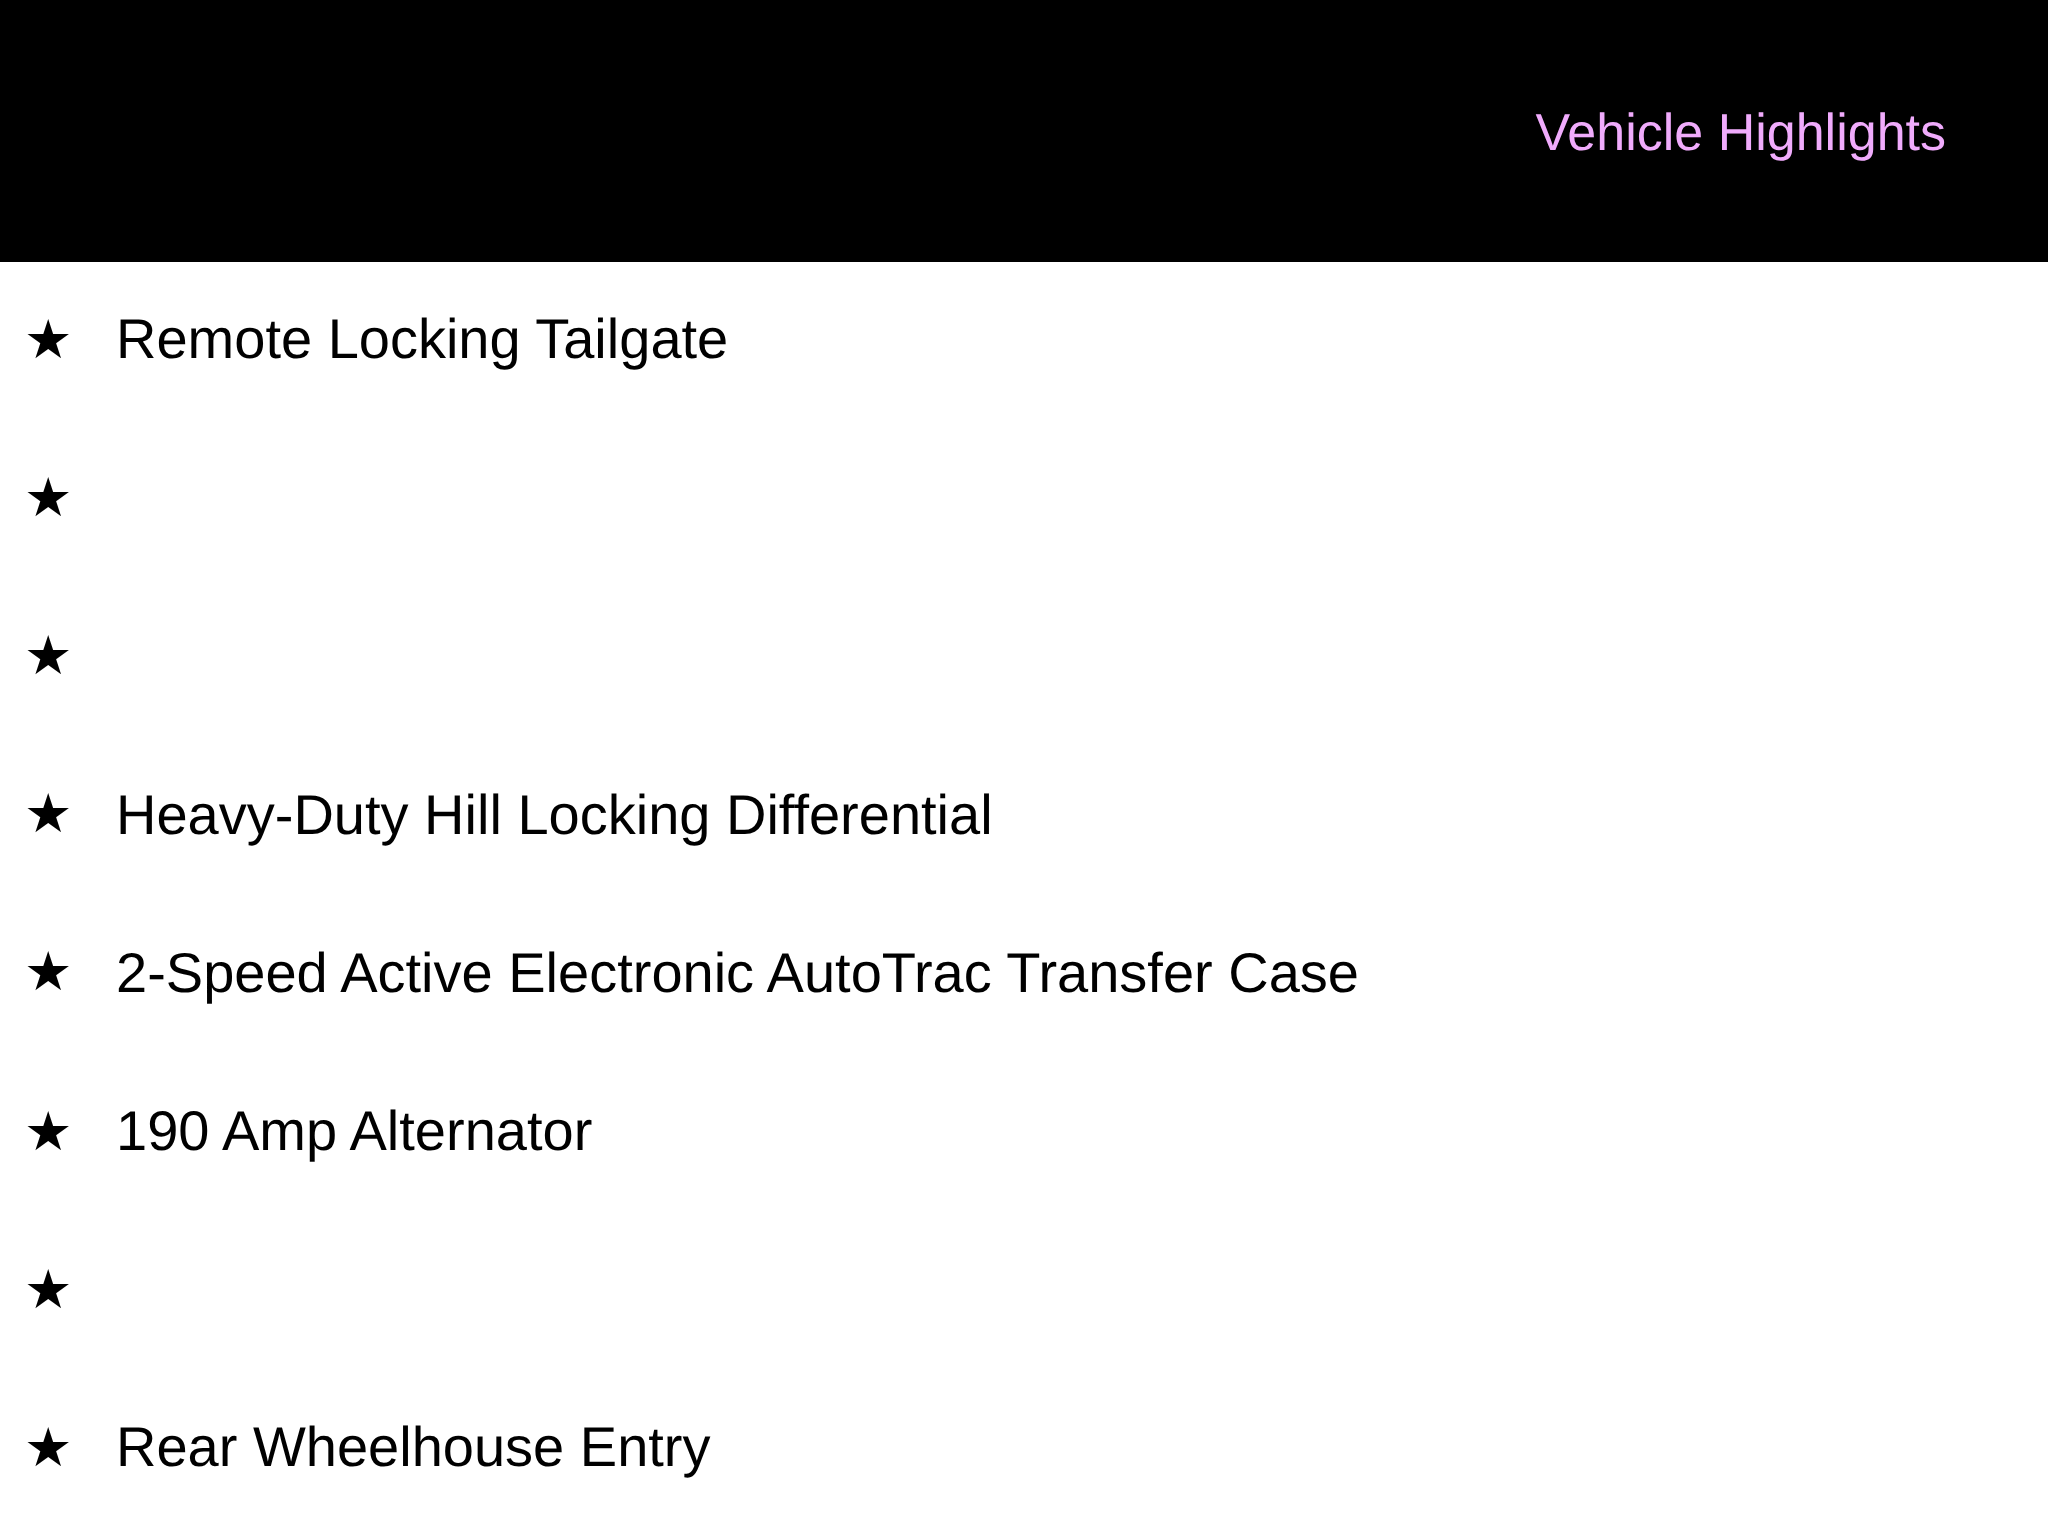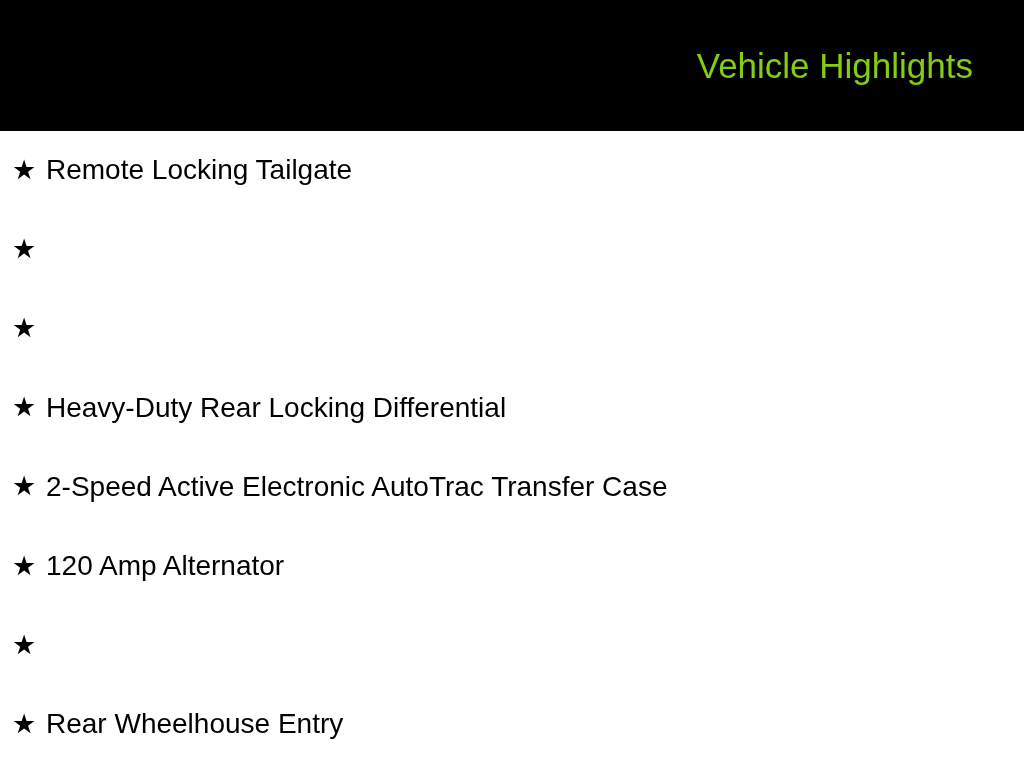--- a/index.html
+++ b/index.html
@@ -17,22 +17,22 @@
     width: 1024px;
     height: 131px;
     background: #000000;
     display: flex;
     align-items: center;
     justify-content: flex-end;
     box-sizing: border-box;
     padding-right: 51px;
   }
   .header-title {
-    color: #84cc16;
-    font-size: 35px;
+    color: #f0abfc;
+    font-size: 26px;
     line-height: 1;
     letter-spacing: 0px;
   }
   .highlights-list {
     list-style: none;
     margin: 0;
     padding: 0;
   }
   .highlight-item {
     height: 79.1px;
@@ -45,21 +45,21 @@
   }
   .star {
     font-size: 27px;
     line-height: 1;
     color: #000000;
     width: 21px;
     display: inline-block;
     text-align: center;
   }
   .item-text {
-    margin-left: 13px;
+    margin-left: 25px;
     line-height: 1.15;
   }
 </style>
 </head>
 <body>
 
 <div class="header">
   <span class="header-title">Vehicle Highlights</span>
 </div>
 
@@ -69,29 +69,29 @@
     <span class="item-text">Remote Locking Tailgate</span>
   </li>
   <li class="highlight-item">
     <span class="star">★</span>
   </li>
   <li class="highlight-item">
     <span class="star">★</span>
   </li>
   <li class="highlight-item">
     <span class="star">★</span>
-    <span class="item-text">Heavy-Duty Rear Locking Differential</span>
+    <span class="item-text">Heavy-Duty Hill Locking Differential</span>
   </li>
   <li class="highlight-item">
     <span class="star">★</span>
     <span class="item-text">2-Speed Active Electronic AutoTrac Transfer Case</span>
   </li>
   <li class="highlight-item">
     <span class="star">★</span>
-    <span class="item-text">120 Amp Alternator</span>
+    <span class="item-text">190 Amp Alternator</span>
   </li>
   <li class="highlight-item">
     <span class="star">★</span>
   </li>
   <li class="highlight-item">
     <span class="star">★</span>
     <span class="item-text">Rear Wheelhouse Entry</span>
   </li>
 </ul>
 

